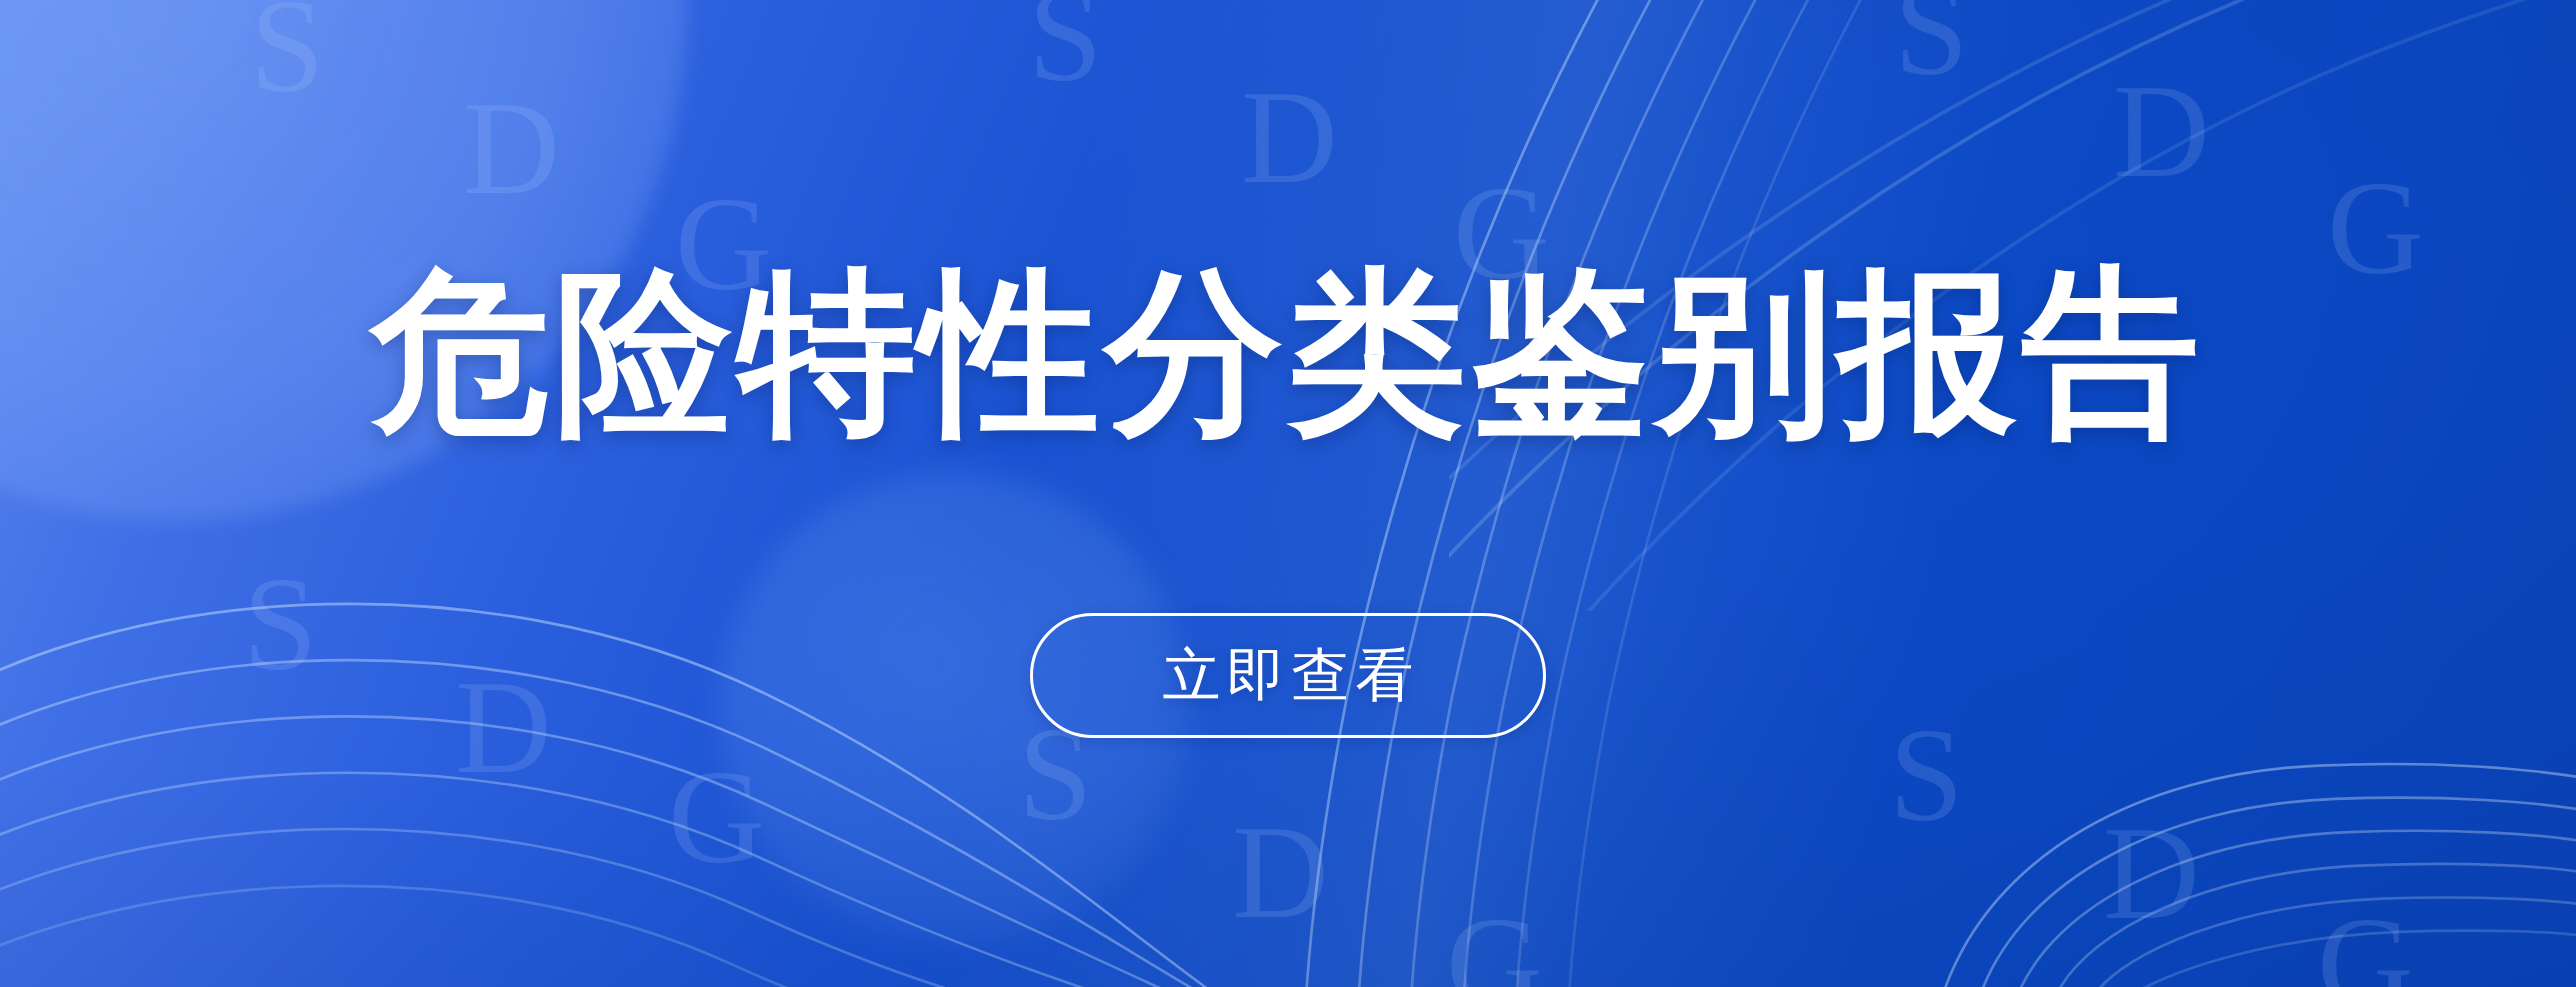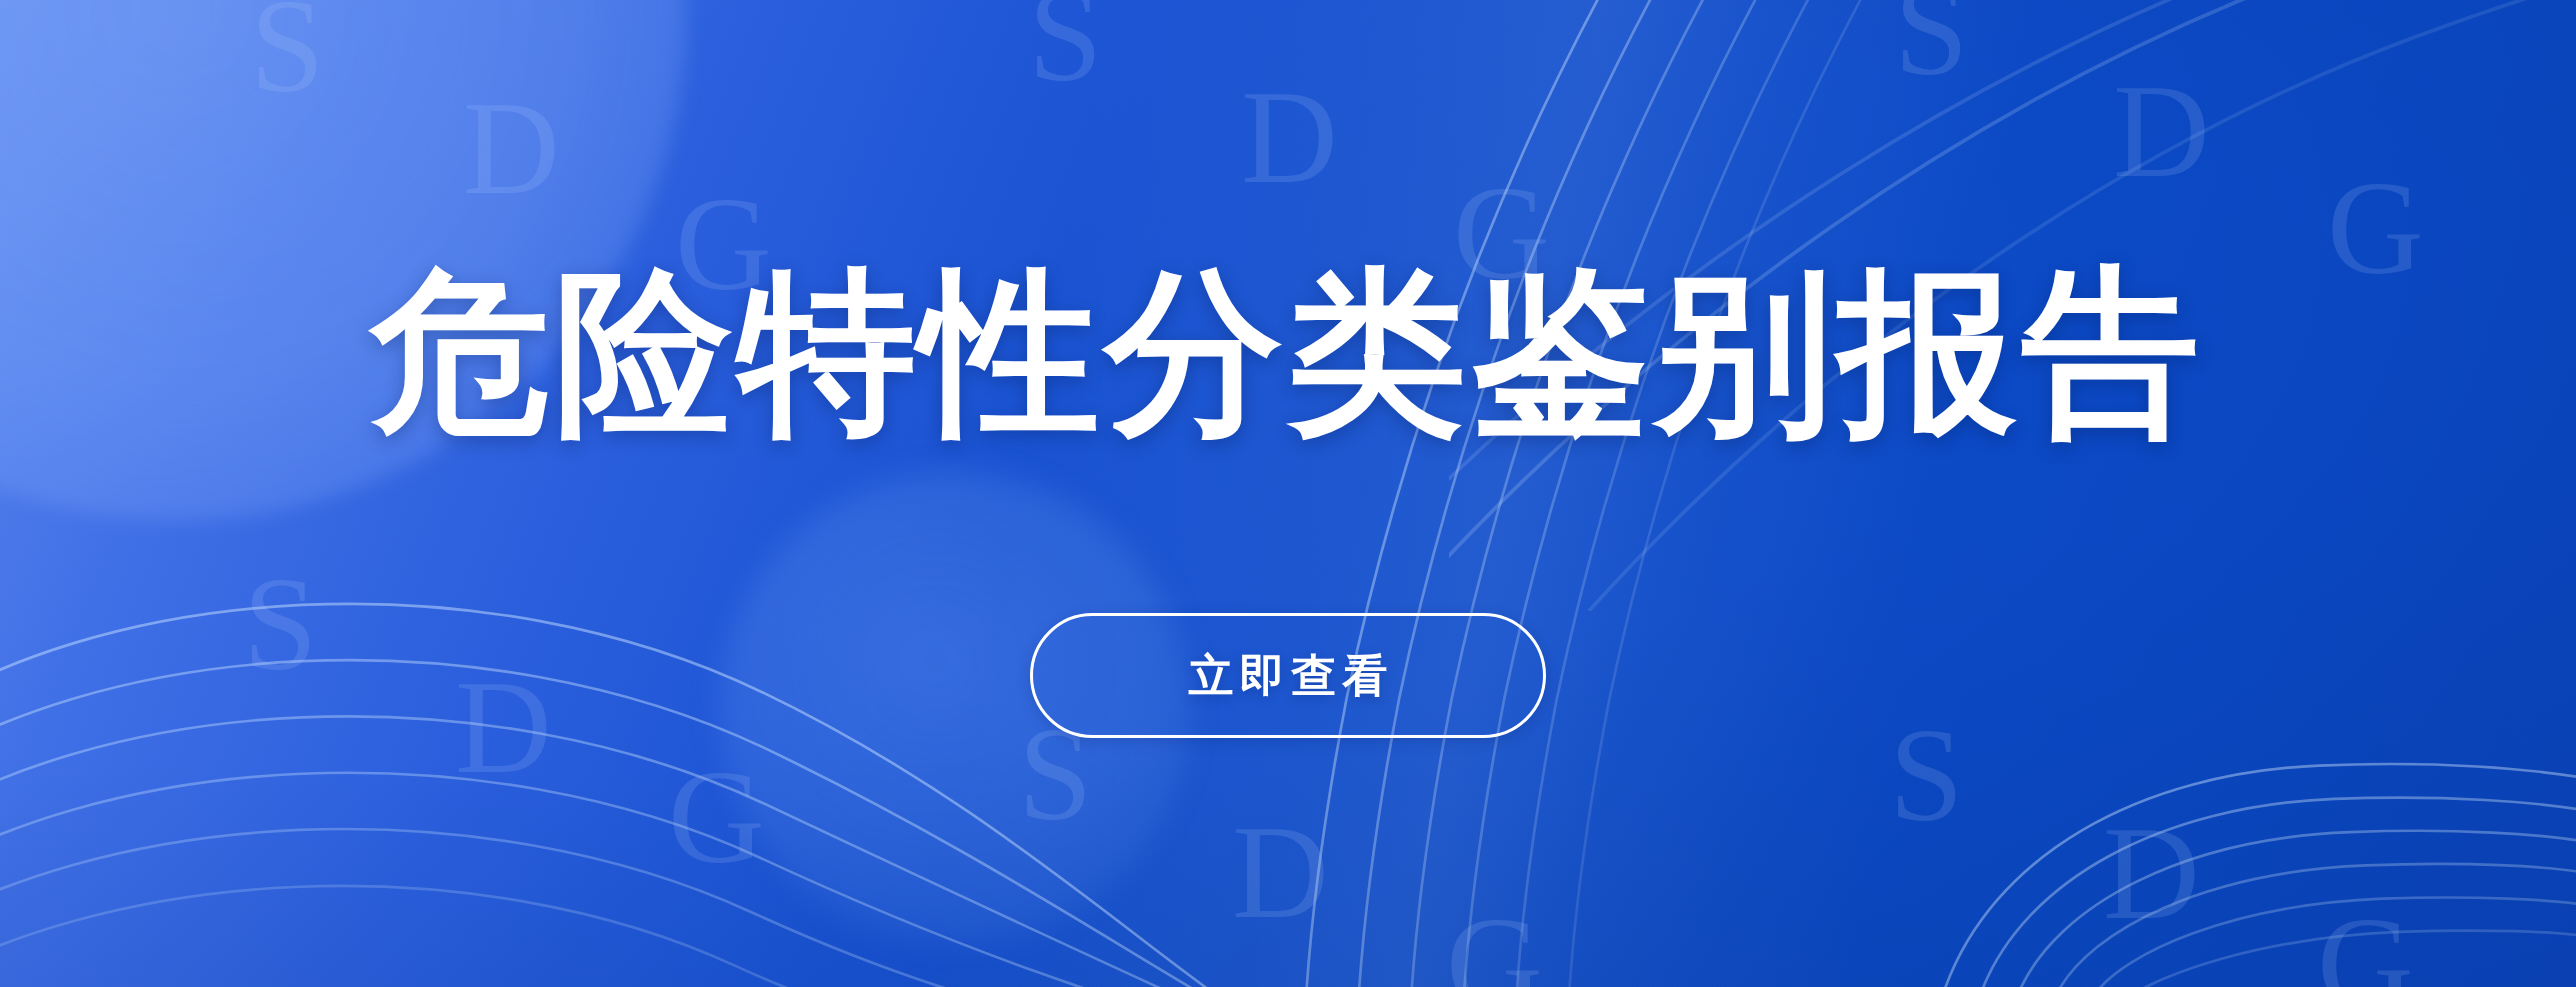--- a/index.html
+++ b/index.html
@@ -136,22 +136,22 @@
   }
 
   #cta-button {
     margin-top: 45px;
     width: 516px;
     height: 125px;
     border: 3.8px solid #ffffff;
     border-radius: 64px;
     background: transparent;
     color: #ffffff;
-    font-size: 45px;
-    font-weight: 700;
+    font-size: 58px;
+    font-weight: 400;
     letter-spacing: 6.4px;
     display: flex;
     align-items: center;
     justify-content: center;
     box-sizing: border-box;
     cursor: pointer;
     box-shadow: 0 3.2px 14px rgba(2,24,84,0.18);
     text-shadow: 0 3.2px 10.7px rgba(2,24,84,0.25);
   }
   #cta-label { transform: translateX(3.2px); }

